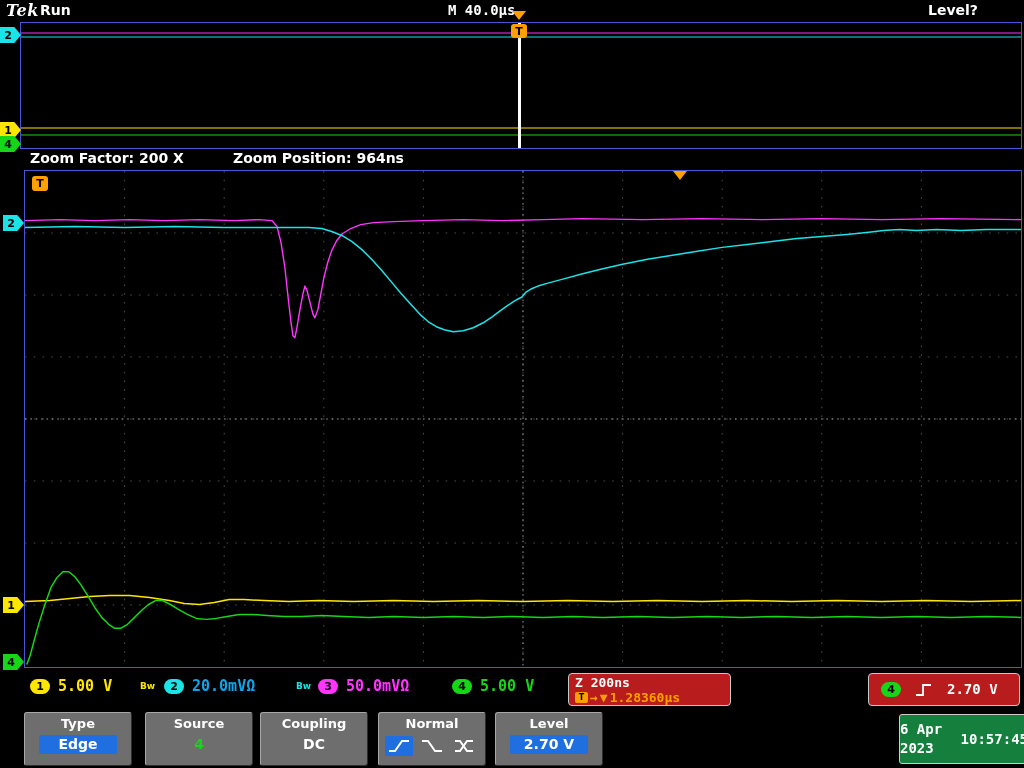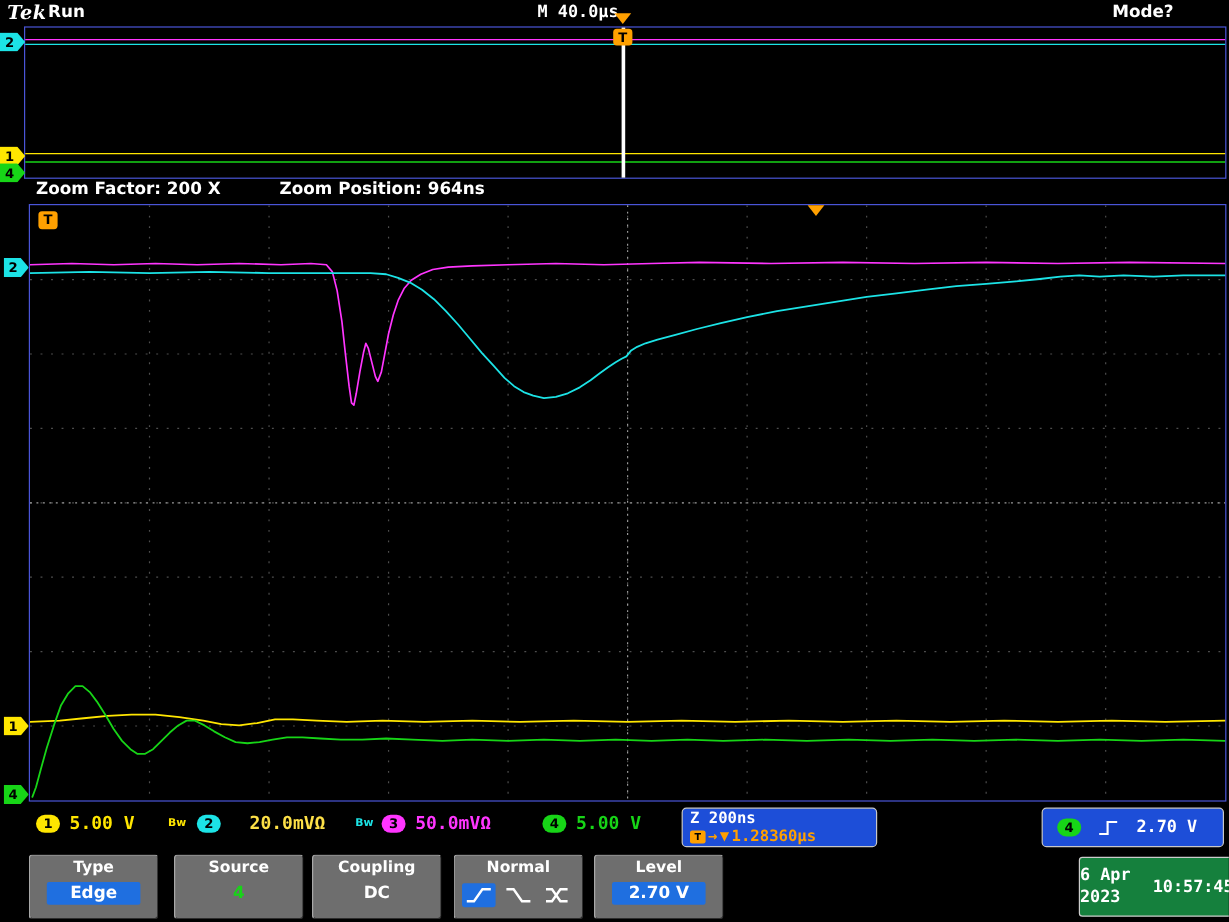--- a/index.html
+++ b/index.html
@@ -26,21 +26,21 @@
          clip-path:polygon(0 0,68% 0,100% 50%,68% 100%,0 100%)}
   .tpill{position:absolute;background:#ffa000;color:#000;font:bold 11px "DejaVu Sans",sans-serif;
          border-radius:3px;display:flex;align-items:center;justify-content:center}
   
   .meas{position:absolute;top:672px;left:0;width:1024px;height:35px}
   .badge{position:absolute;top:7px;width:20px;height:15px;border-radius:8px;color:#000;
          font:bold 11px "DejaVu Sans",sans-serif;display:flex;align-items:center;justify-content:center}
   .mval{position:absolute;top:5px;font:bold 15px "DejaVu Sans Mono",monospace;white-space:nowrap}
   .bw{position:absolute;top:9px;font:bold 9px "DejaVu Sans",sans-serif}
   .rbox{position:absolute;top:1px;height:33px;border:1px solid #c8c8c8;border-radius:4px;
-        background:#1d4ed8;padding:1px 6px}
+        background:#b91c1c;padding:1px 6px}
   .rline{font:bold 13px "DejaVu Sans Mono",monospace;line-height:15px;white-space:nowrap}
   .orange{color:#ffa000}
   .zline2{display:flex;align-items:center;gap:2px;height:15px}
   .tpill-mini{width:13px;height:11px;background:#ffa000;color:#000;border-radius:2px;
               font:bold 8px "DejaVu Sans",sans-serif;display:inline-flex;align-items:center;justify-content:center}
   .trigbox{display:flex;align-items:center;gap:14px;padding:0 12px}
   .trigbox .badge{position:static}
   
   .menu{position:absolute;top:712px;left:0;width:1024px;height:56px}
   .btn{position:absolute;top:0;width:108px;height:54px;background:#6e6e6e;border-radius:3px;
@@ -59,21 +59,21 @@
            border-radius:3px;background:#15803d;display:flex;flex-direction:row;align-items:center;
            justify-content:center;font:bold 14px "DejaVu Sans Mono",monospace;line-height:19px}
 </style>
 </head>
 <body>
 
 <div>
   <span class="tek">Tek</span>
   <span class="run">Run</span>
   <span class="tbase">M 40.0µs</span>
-  <span class="trigq">Mode?</span>
+  <span class="trigq">Level?</span>
   <div class="tri-down" style="left:512px;top:11px"></div>
 </div>
 
 <div class="panel overview">
   <svg class="fill" viewBox="0 0 1000 125" preserveAspectRatio="none">
       <polyline points="0,10 1000,10" fill="none" stroke="#ff35ff" stroke-width="1.2" stroke-linejoin="round" stroke-linecap="round"></polyline>
       <polyline points="0,14 1000,14" fill="none" stroke="#1ce3e6" stroke-width="1.2" stroke-linejoin="round" stroke-linecap="round"></polyline>
       <polyline points="0,105 1000,105" fill="none" stroke="#ffe600" stroke-width="1.2" stroke-linejoin="round" stroke-linecap="round"></polyline>
       <polyline points="0,112 1000,112" fill="none" stroke="#17d517" stroke-width="1.2" stroke-linejoin="round" stroke-linecap="round"></polyline>
     </svg>
@@ -120,21 +120,21 @@
 <div class="chtab" style="left: 3px; top: 215px; background: rgb(28, 227, 230);">2</div>
 <div class="chtab" style="left: 3px; top: 597px; background: rgb(255, 230, 0);">1</div>
 <div class="chtab" style="left: 3px; top: 654px; background: rgb(23, 213, 23);">4</div>
 
 <div class="meas">
   <div class="badge" style="left: 30px; background: rgb(255, 230, 0);">1</div>
   <span class="mval" style="left: 58px; color: rgb(255, 230, 0);">5.00 V</span>
   <span class="bw" style="left: 140px; color: rgb(255, 230, 0);">Bw</span>
 
   <div class="badge" style="left: 164px; background: rgb(28, 227, 230);">2</div>
-  <span class="mval" style="left: 192px; color: #fde047; margin-left: 16px;">20.0mVΩ</span>
+  <span class="mval" style="left: 192px; color: #0ea5e9;">20.0mVΩ</span>
   <span class="bw" style="left: 296px; color: rgb(28, 227, 230);">Bw</span>
 
   <div class="badge" style="left: 318px; background: rgb(255, 53, 255);">3</div>
   <span class="mval" style="left: 346px; color: rgb(255, 53, 255);">50.0mVΩ</span>
 
   <div class="badge" style="left: 452px; background: rgb(23, 213, 23);">4</div>
   <span class="mval" style="left: 480px; color: rgb(23, 213, 23);">5.00 V</span>
 
   <div class="rbox" style="left:568px;width:163px">
     <div class="rline">Z 200ns</div>

